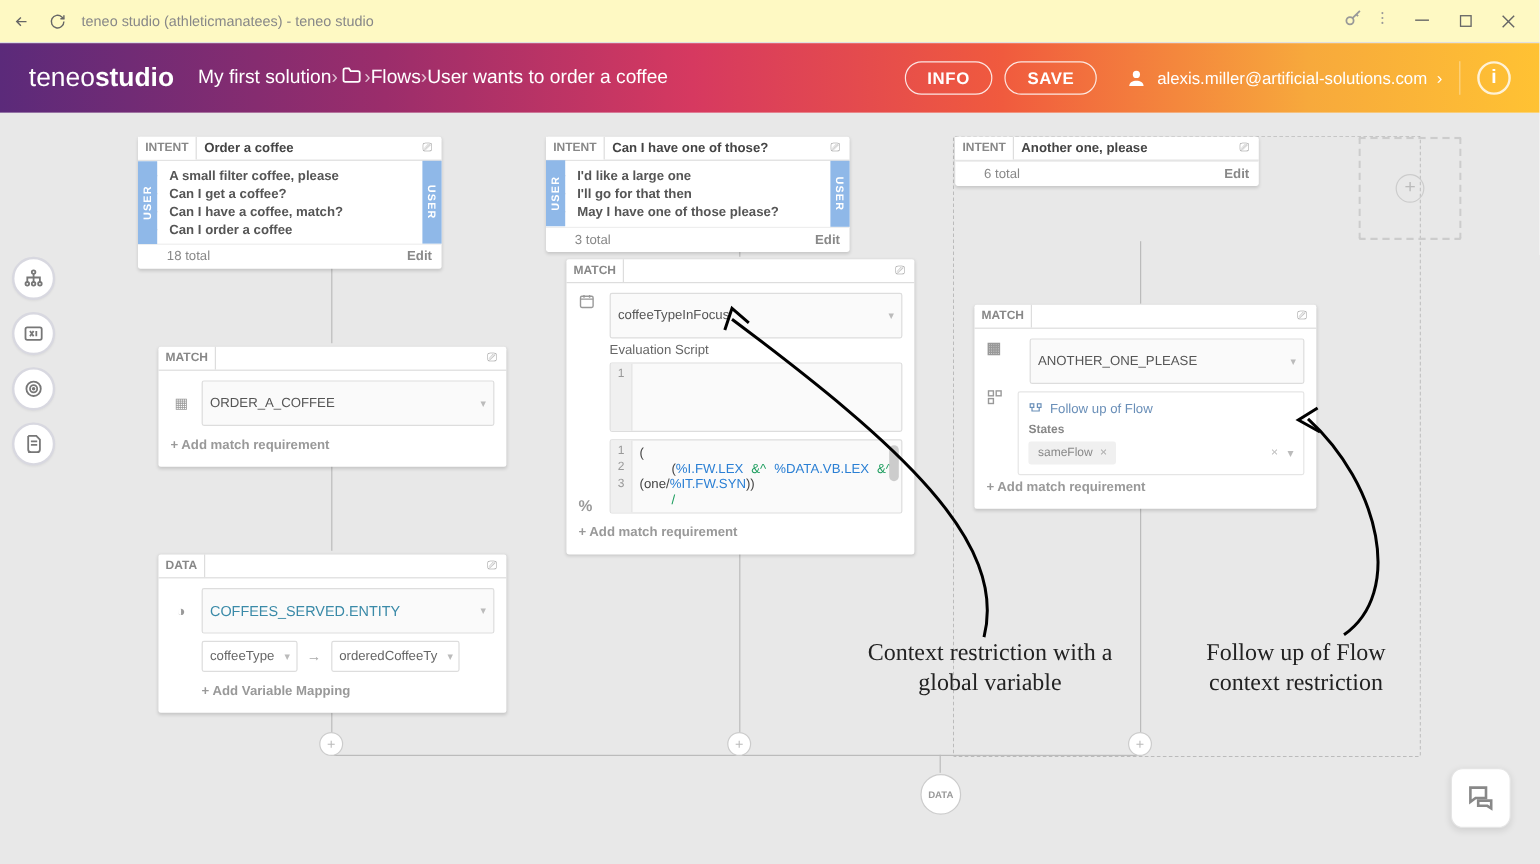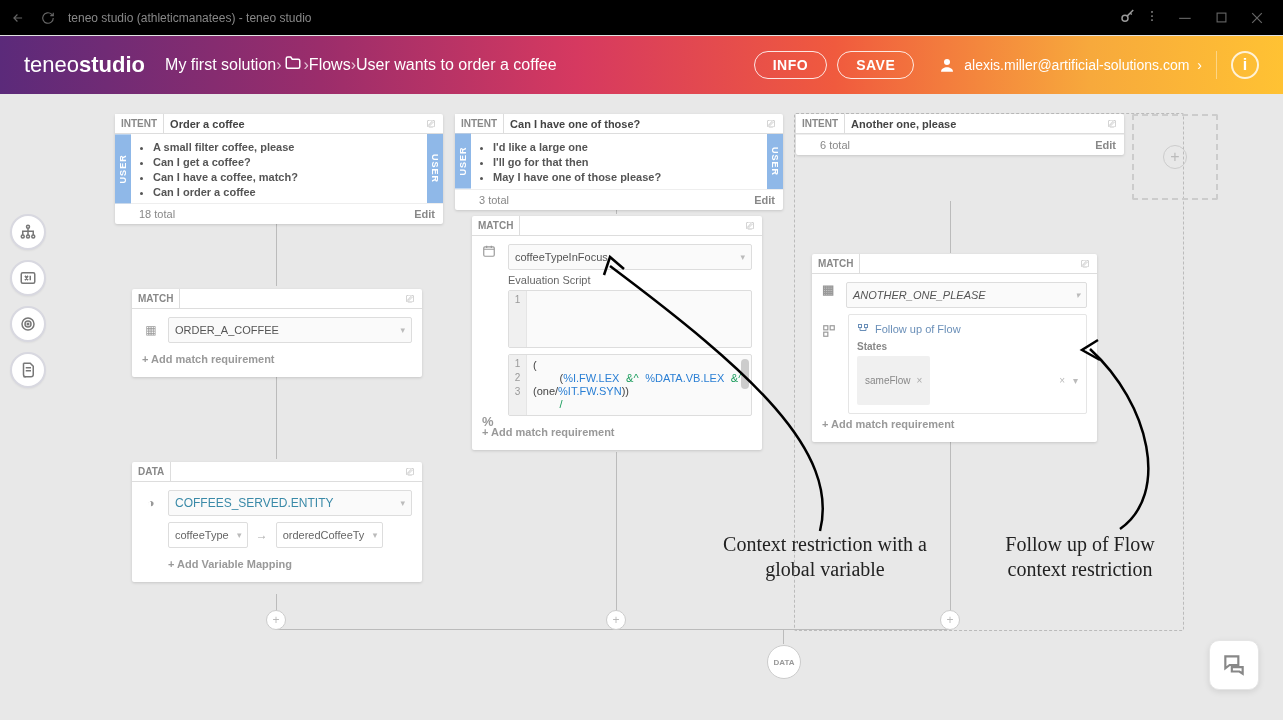--- a/index.html
+++ b/index.html
@@ -1,19 +1,19 @@
 <!DOCTYPE html>
 <html><head>
 <meta charset="utf-8">
 <style>
 * { margin:0; padding:0; box-sizing:border-box; font-family:"Segoe UI",Arial,sans-serif; }
 body { background:#fff; width:1283px; height:720px; overflow:hidden; position:relative; }
 
 
-.titlebar { height:36px; background:#000000; display:flex; align-items:center; padding:0 8px; border-bottom:1px solid #e0e0e0; }
+.titlebar { height:36px; background:#fef9c3; display:flex; align-items:center; padding:0 8px; border-bottom:1px solid #e0e0e0; }
 .titlebar .nav-icon { width:20px; height:20px; display:flex; align-items:center; justify-content:center; color:#666; margin-right:10px; cursor:pointer; }
 .titlebar .title-text { color:#888; font-size:12px; flex:1; }
 .titlebar .win-controls { display:flex; gap:0; }
 .titlebar .win-btn { width:36px; height:30px; display:flex; align-items:center; justify-content:center; color:#666; cursor:pointer; }
 .titlebar .key-icon { color:#999; margin-right:8px;}
 .titlebar .dots-icon { color:#999; margin-right:8px;}
 
 
 .header { height:58px; background:linear-gradient(90deg,#5b2a7a 0%,#9b2d6b 25%,#d63960 45%,#f05a3e 65%,#f7a93c 85%,#ffc233 100%); display:flex; align-items:center; padding:0 24px; color:#fff; }
 .logo { font-size:22px; font-weight:300; margin-right:20px; }
@@ -31,43 +31,43 @@
 .leftnav { position:absolute; left:10px; top:120px; display:flex; flex-direction:column; gap:10px; }
 .leftnav .nbtn { width:36px; height:36px; border-radius:50%; background:#fff; border:2px solid #d8d8e0; display:flex; align-items:center; justify-content:center; color:#777; cursor:pointer; box-shadow:0 1px 2px rgba(0,0,0,.05);}
 
 
 .canvas { position:absolute; left:0; right:0; top:94px; bottom:0; background:#e8e8e8; overflow:hidden;}
 
 
 .card { position:absolute; background:#fff; border-radius:2px; box-shadow:0 1px 3px rgba(0,0,0,.15); }
 
 
-.intent-card { width:328px; }
+.intent-card { width:253px; }
 .intent-head { height:20px; display:flex; align-items:center; font-size:10px; border-bottom:1px solid #ddd; }
 .intent-head .tag { background:#fff; color:#888; padding:0 6px; height:100%; display:flex; align-items:center; font-weight:600; border-right:1px solid #ddd;}
 .intent-head .title { flex:1; padding:0 6px; color:#444; font-weight:600; font-size:11px;}
 .intent-head .sliders { width:24px; text-align:center; color:#999; cursor:pointer;}
 .intent-body { display:flex; }
 .side-stripe { width:16px; background:#8fb8e8; color:#fff; writing-mode:vertical-rl; transform:rotate(180deg); text-align:center; font-size:9px; font-weight:600; padding:4px 0; display:flex; align-items:center; justify-content:center; letter-spacing:1px;}
 .side-stripe.right { transform:none; }
 .intent-list { flex:1; padding:6px 4px 4px 8px; }
-.intent-list ul { list-style:disc; margin-left:14px; }
+.intent-list ul { list-style:disc; margin-left:2px; }
 .intent-list li { font-size:11px; font-weight:600; color:#555; line-height:1.35; }
 .intent-foot { display:flex; justify-content:space-between; padding:4px 8px 4px 24px; font-size:11px; color:#888; border-top:1px solid #eee;}
 .intent-foot .edit { color:#888; font-weight:600; cursor:pointer;}
 
 
 .big-card { width:290px; }
 .card-head { height:20px; display:flex; align-items:center; border-bottom:1px solid #ddd; }
 .card-head .tag { font-size:10px; color:#888; font-weight:600; padding:0 6px; border-right:1px solid #ddd; height:100%; display:flex; align-items:center;}
 .card-head .sliders { margin-left:auto; width:24px; text-align:center; color:#999; cursor:pointer; font-size:10px;}
 .card-body { padding:8px 10px; }
 .row { display:flex; align-items:center; gap:8px; margin-bottom:6px;}
 .row .ico-cell { width:18px; color:#999; font-size:12px; text-align:center;}
-.select-box { flex:1; border:1px solid #ddd; border-radius:2px; height:26px; display:flex; align-items:center; padding:0 6px; font-size:11px; color:#555; background:#fafafa; position:relative;}
+.select-box { flex:1; border:1px solid #ddd; border-radius:2px; height:38px; display:flex; align-items:center; padding:0 6px; font-size:11px; color:#555; background:#fafafa; position:relative;}
 .select-box.mono { font-family:Consolas,monospace; color:#3a8aa8; font-size:12px;}
 .select-box .caret { position:absolute; right:6px; color:#bbb; font-size:9px;}
 .add-link { color:#999; font-size:11px; font-weight:600; cursor:pointer; padding:4px 0;}
 .small-select { border:1px solid #ddd; border-radius:2px; height:26px; display:flex; align-items:center; padding:0 18px 0 6px; font-size:11px; color:#666; position:relative; background:#fff;}
 .small-select .caret { position:absolute; right:5px; color:#bbb; font-size:9px;}
 .arrow-between { color:#aaa; font-size:12px;}
 
 
 .big-card-center { width:290px; }
 .label-sm { font-size:11px; color:#666; margin:4px 0 4px 26px;}
@@ -82,21 +82,21 @@
 
 .t-blue { color:#2a7fd4;}
 .t-green { color:#1a9c5c;}
 .t-dark { color:#444;}
 
 
 .context-panel { margin-left:26px; border:1px solid #e5e5e5; border-radius:2px; background:#fff; padding:8px; margin-top:6px;}
 .context-panel .hdr { font-size:11px; color:#6a8fb8; display:flex; align-items:center; gap:6px; margin-bottom:6px;}
 .context-panel .states-lbl { font-size:10px; color:#888; font-weight:700; margin-bottom:4px;}
 .chip-row { display:flex; align-items:center; gap:6px;}
-.chip { background:#f0f0f0; border-radius:2px; padding:19px 8px; font-size:10px; color:#888; display:flex; align-items:center; gap:6px;}
+.chip { background:#f0f0f0; border-radius:2px; padding:4px 8px; font-size:10px; color:#888; display:flex; align-items:center; gap:6px;}
 .chip .x { color:#aaa; cursor:pointer;}
 .chip-actions { margin-left:auto; color:#bbb; font-size:10px; display:flex; gap:8px;}
 
 
 .add-card { position:absolute; border:2px dashed #ccc; border-radius:2px; display:flex; align-items:center; justify-content:center; color:#bbb; cursor:pointer; background:transparent;}
 .add-card .plus-circ { width:24px; height:24px; border:1.5px solid #ccc; border-radius:50%; display:flex; align-items:center; justify-content:center;}
 
 
 .connector { position:absolute; background:#bbb; }
 .plus-dot { position:absolute; width:20px; height:20px; border:1.5px solid #ccc; border-radius:50%; background:#fff; display:flex; align-items:center; justify-content:center; color:#bbb; font-size:12px; cursor:pointer;}
@@ -391,21 +391,21 @@
     </div>
   </div>
 
   <div class="card" style="left:812px; top:160px; width:285px;">
     <div class="card-head">
       <span class="tag">MATCH</span>
       <span class="sliders">⎚</span>
     </div>
     <div class="card-body" style="position:relative;">
       <span class="side-symbol" style="top:8px;">▦</span>
-      <div class="select-box" style="margin-left:24px;font-style:italic;">
+      <div class="select-box" style="margin-left:36px;">
         <span>ANOTHER_ONE_PLEASE</span>
           <span class="caret">▾</span>
       </div>
       <span class="side-symbol" style="top:50px;">
         <svg width="14" height="14" viewBox="0 0 24 24" fill="none" stroke="currentColor" stroke-width="2">
             <rect x="3" y="3" width="7" height="7"></rect>
             <rect x="14" y="3" width="7" height="7"></rect>
             <rect x="3" y="14" width="7" height="7"></rect>
           </svg>
       </span>

